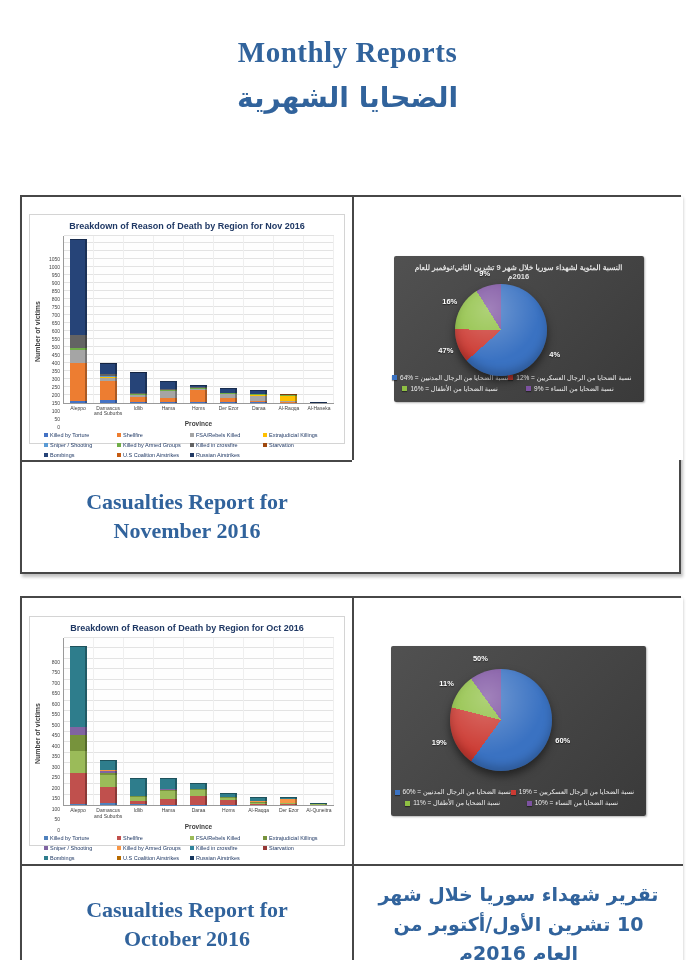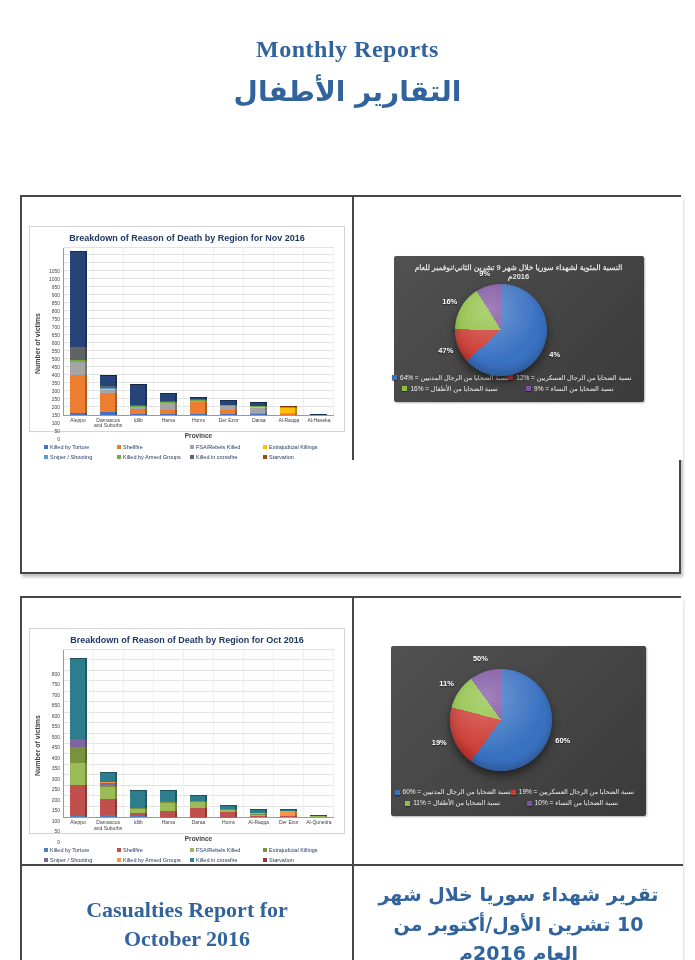--- a/index.html
+++ b/index.html
@@ -2,21 +2,21 @@
 <html lang="en"><head>
 <meta charset="utf-8">
 <style>
   * { margin:0; padding:0; box-sizing:border-box; }
   html,body { width:695px; height:960px; background:#ffffff; overflow:hidden;
               font-family:"Liberation Sans", sans-serif; }
 
   .page { position:relative; width:695px; height:960px; background:#fff; }
 
   .title-en { margin-top:36px; text-align:center; font-family:"Liberation Serif", serif;
-              font-weight:bold; font-size:24px; color:#31639C; letter-spacing:.5px; }
+              font-weight:bold; font-size:29px; color:#31639C; letter-spacing:.5px; }
   .title-ar { margin-top:12px; text-align:center; direction:rtl;
               font-family:"DejaVu Sans", sans-serif; font-weight:bold;
               font-size:28px; color:#31639C; }
 
   .report-table { position:absolute; left:20px; width:661px; display:grid;
                   grid-template-columns:330px 331px; background:#fff;
                   border:2px solid #474747; box-shadow:2px 3px 3px rgba(0,0,0,.25); }
   #table-nov { top:159px; grid-template-rows:263px 112px; }
   #table-oct { top:560px; grid-template-rows:266px 119px; }
 
@@ -28,21 +28,21 @@
   .caption-en { font-family:"Liberation Serif", serif; font-weight:bold;
                 font-size:22px; color:#31639C; text-align:center;
                 line-height:1.3; padding:0 34px; }
   .caption-ar { direction:rtl; font-family:"DejaVu Sans", sans-serif; font-weight:bold;
                 font-size:19px; color:#31639C; text-align:center;
                 line-height:1.55; padding:0 22px; }
 
   
   .chart-cell-inner { position:absolute; inset:0; display:flex;
                       align-items:center; justify-content:center; }
-  .barchart { width:316px; height:206px; background:#fff; border:1px solid #d4d4d4;
+  .barchart { width:316px; height:230px; background:#fff; border:1px solid #d4d4d4;
               display:flex; flex-direction:column; }
   .bc-title { font-size:9px; font-weight:bold; color:#1F3864; text-align:center;
               padding:6px 4px 3px; }
   .bc-body { display:flex; padding:2px 10px 0 2px; }
   .bc-ylab { width:11px; display:flex; align-items:center; justify-content:center; }
   .bc-ylab span { writing-mode:vertical-rl; transform:rotate(180deg); font-size:7px;
                   font-weight:bold; color:#3f3f3f; white-space:nowrap; }
   .bc-yaxis { width:20px; position:relative; }
   .bc-ytick { position:absolute; right:3px; font-size:5px; color:#444;
               transform:translateY(50%); }
@@ -91,21 +91,21 @@
   .pc-leg-mark { width:5px; height:5px; margin-right:3px; flex:none;
                  box-shadow:0 1px 1px rgba(0,0,0,.4); }
   .pc-leg-txt { direction:rtl; font-size:6.5px; color:#ededed; white-space:nowrap; }
 </style>
 </head>
 <body>
 
 <div class="page">
 
   <h1 class="title-en">Monthly Reports</h1>
-  <h2 class="title-ar" dir="rtl">التقارير الأطفال</h2>
+  <h2 class="title-ar" dir="rtl">الضحايا الشهرية</h2>
 
   <div class="report-table" id="table-nov">
     <div class="cell">
       <div class="chart-cell-inner">
         <div class="barchart">
             <div class="bc-title">Breakdown of Reason of Death by Region for Nov 2016</div>
             <div class="bc-body">
               <div class="bc-ylab">
                 <span>Number of victims</span>
               </div>
@@ -339,20 +339,23 @@
                 <span class="pc-leg-txt" dir="rtl">نسبة الضحايا من النساء = %9</span>
               </div>
               <div class="pc-leg-item">
                 <span class="pc-leg-mark" style="background: rgb(143, 192, 67);"></span>
                 <span class="pc-leg-txt" dir="rtl">نسبة الضحايا من الأطفال = %16</span>
               </div>
             </div>
           </div>
       </div>
     </div>
+    <div class="cell caption-row">
+      <div class="caption-en">Casualties Report for November 2016</div>
+    </div>
   </div>
 
   <div class="report-table" id="table-oct">
     <div class="cell">
       <div class="chart-cell-inner">
         <div class="barchart">
             <div class="bc-title">Breakdown of Reason of Death by Region for Oct 2016</div>
             <div class="bc-body">
               <div class="bc-ylab">
                 <span>Number of victims</span>

